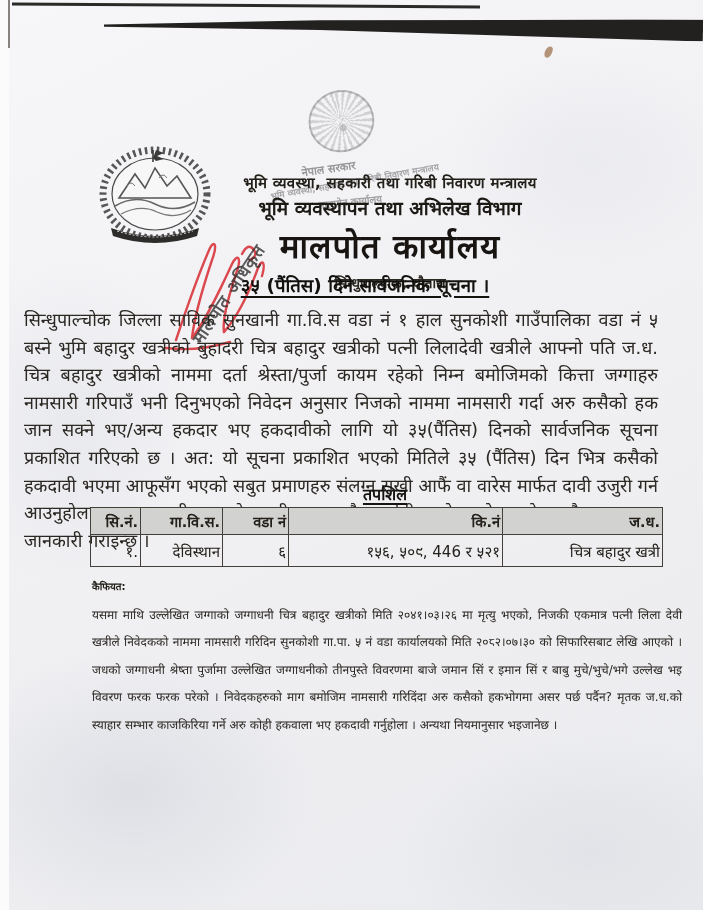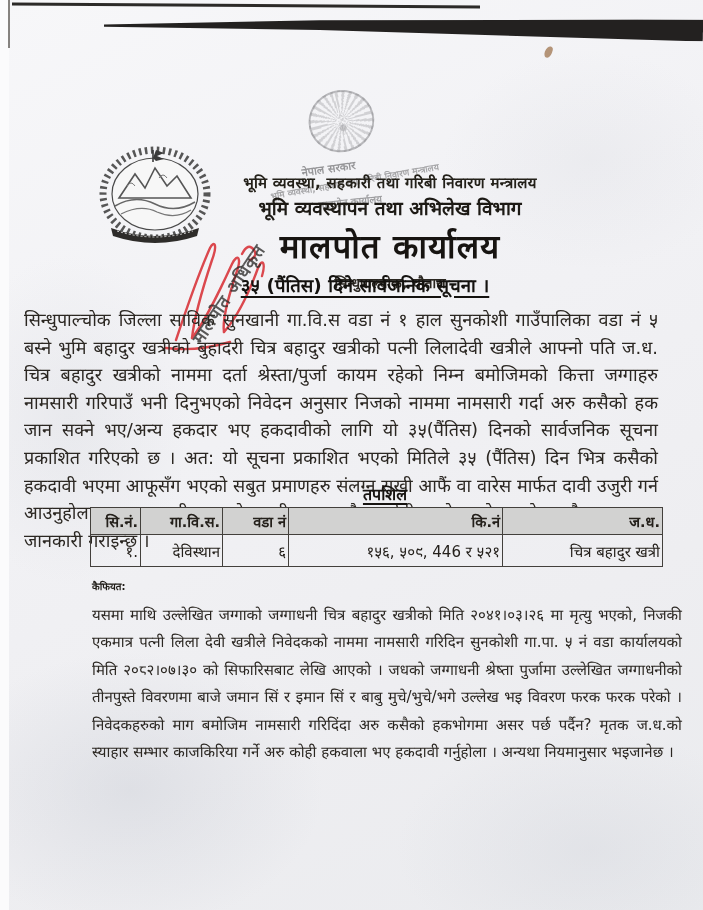--- a/index.html
+++ b/index.html
@@ -77,21 +77,21 @@
   .land-table col.c1{width:50px;} .land-table col.c2{width:82px;} .land-table col.c3{width:66px;}
   .land-table col.c4{width:214px;} .land-table col.c5{width:160px;}
   .land-table th, .land-table td { border:1.6px solid #43403c; text-align:right; padding:3px 2px; }
   .land-table th { font-weight:bold; height:25px; background-color:#d2d2d1;
     background-image:radial-gradient(rgba(120,120,118,.55) 18%, transparent 22%);
     background-size:4px 4px; }
   .land-table td { height:32px; font-size:15px; }
 
   .kaifiyat-h { position:absolute; left:92px; top:579px; font-size:10px; font-weight:bold; color:#201d18; }
   .remarks { position:absolute; left:92px; top:602px; width:590px;
-             font-size:15px; line-height:27.4px; text-align:justify; color:#2b2722; }
+             font-size:12px; line-height:27.4px; text-align:justify; color:#2b2722; }
 </style>
 </head>
 <body>
 
 <div class="page">
 
   <div class="blotch b1"></div>
   <div class="blotch b2"></div>
   <div class="blotch b3"></div>
   <div class="blotch b4"></div>

